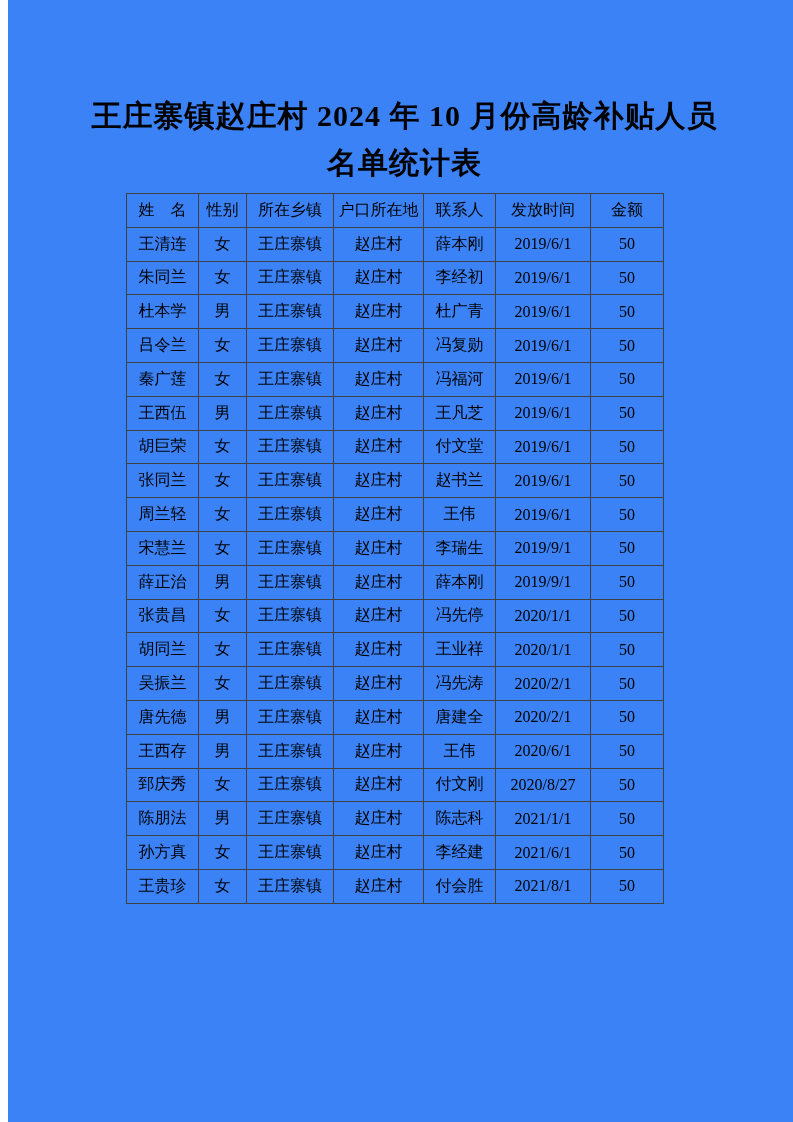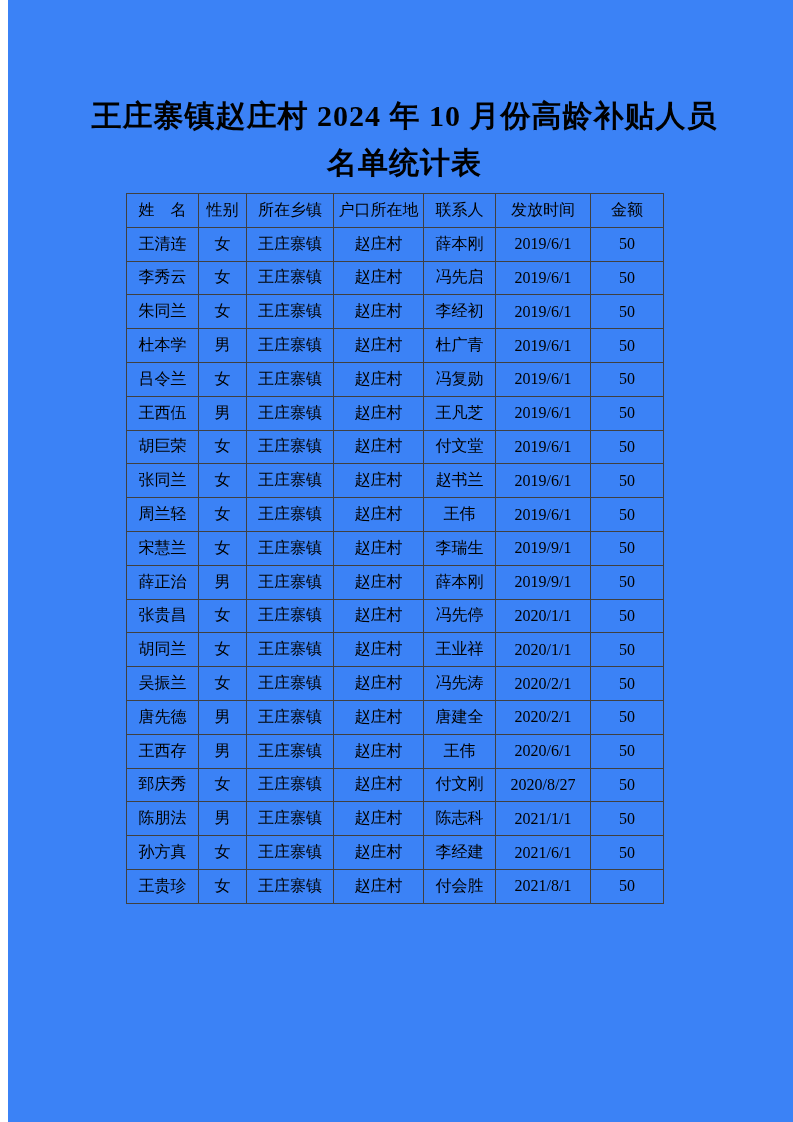--- a/index.html
+++ b/index.html
@@ -87,29 +87,20 @@
         <tr>
           <td>王清连</td>
           <td>女</td>
           <td>王庄寨镇</td>
           <td>赵庄村</td>
           <td>薛本刚</td>
           <td>2019/6/1</td>
           <td>50</td>
         </tr>
         <tr>
-          <td>李秀云</td>
-          <td>女</td>
-          <td>王庄寨镇</td>
-          <td>赵庄村</td>
-          <td>冯先启</td>
-          <td>2019/6/1</td>
-          <td>50</td>
-        </tr>
-        <tr>
           <td>朱同兰</td>
           <td>女</td>
           <td>王庄寨镇</td>
           <td>赵庄村</td>
           <td>李经初</td>
           <td>2019/6/1</td>
           <td>50</td>
         </tr>
         <tr>
           <td>杜本学</td>
@@ -119,20 +110,29 @@
           <td>杜广青</td>
           <td>2019/6/1</td>
           <td>50</td>
         </tr>
         <tr>
           <td>吕令兰</td>
           <td>女</td>
           <td>王庄寨镇</td>
           <td>赵庄村</td>
           <td>冯复勋</td>
+          <td>2019/6/1</td>
+          <td>50</td>
+        </tr>
+        <tr>
+          <td>秦广莲</td>
+          <td>女</td>
+          <td>王庄寨镇</td>
+          <td>赵庄村</td>
+          <td>冯福河</td>
           <td>2019/6/1</td>
           <td>50</td>
         </tr>
         <tr>
           <td>王西伍</td>
           <td>男</td>
           <td>王庄寨镇</td>
           <td>赵庄村</td>
           <td>王凡芝</td>
           <td>2019/6/1</td>

